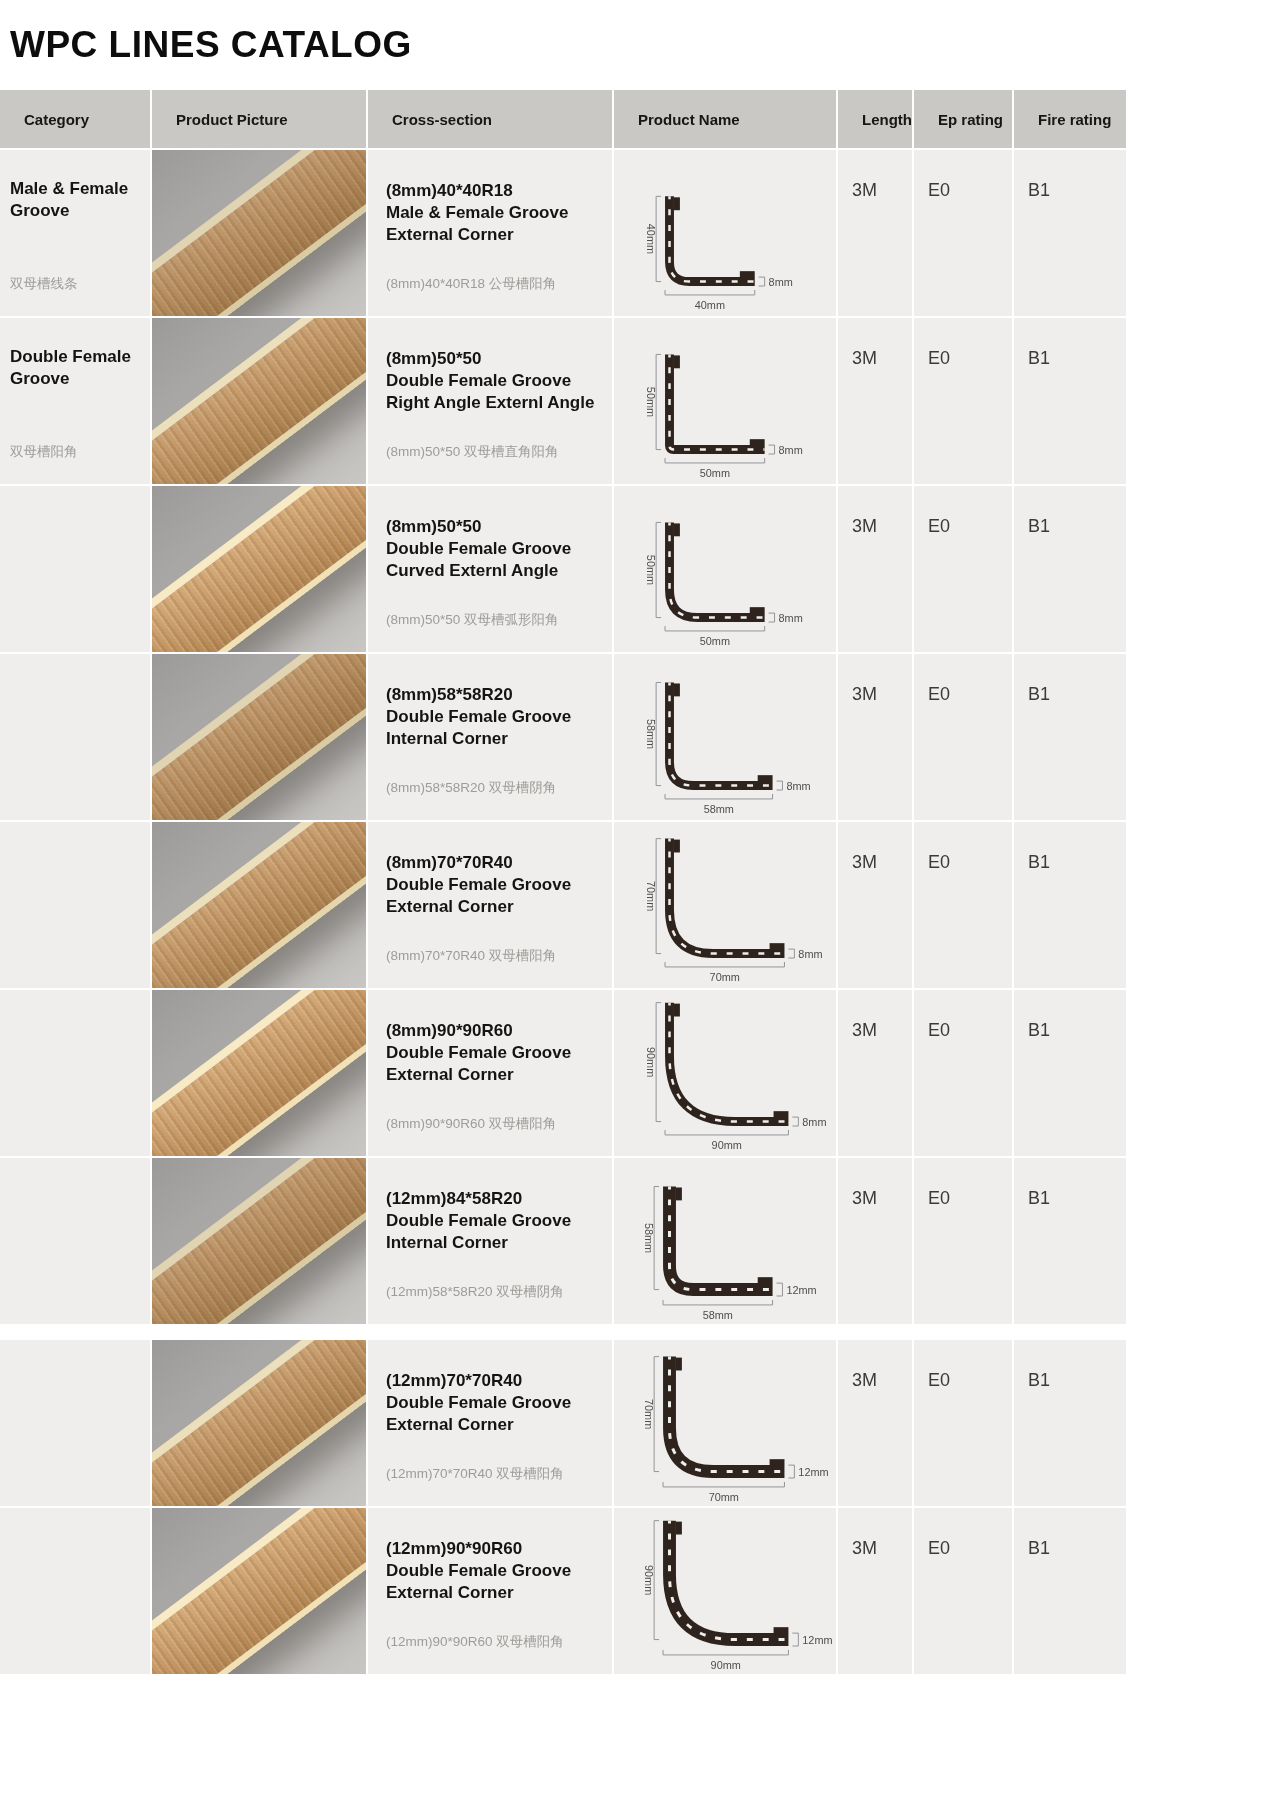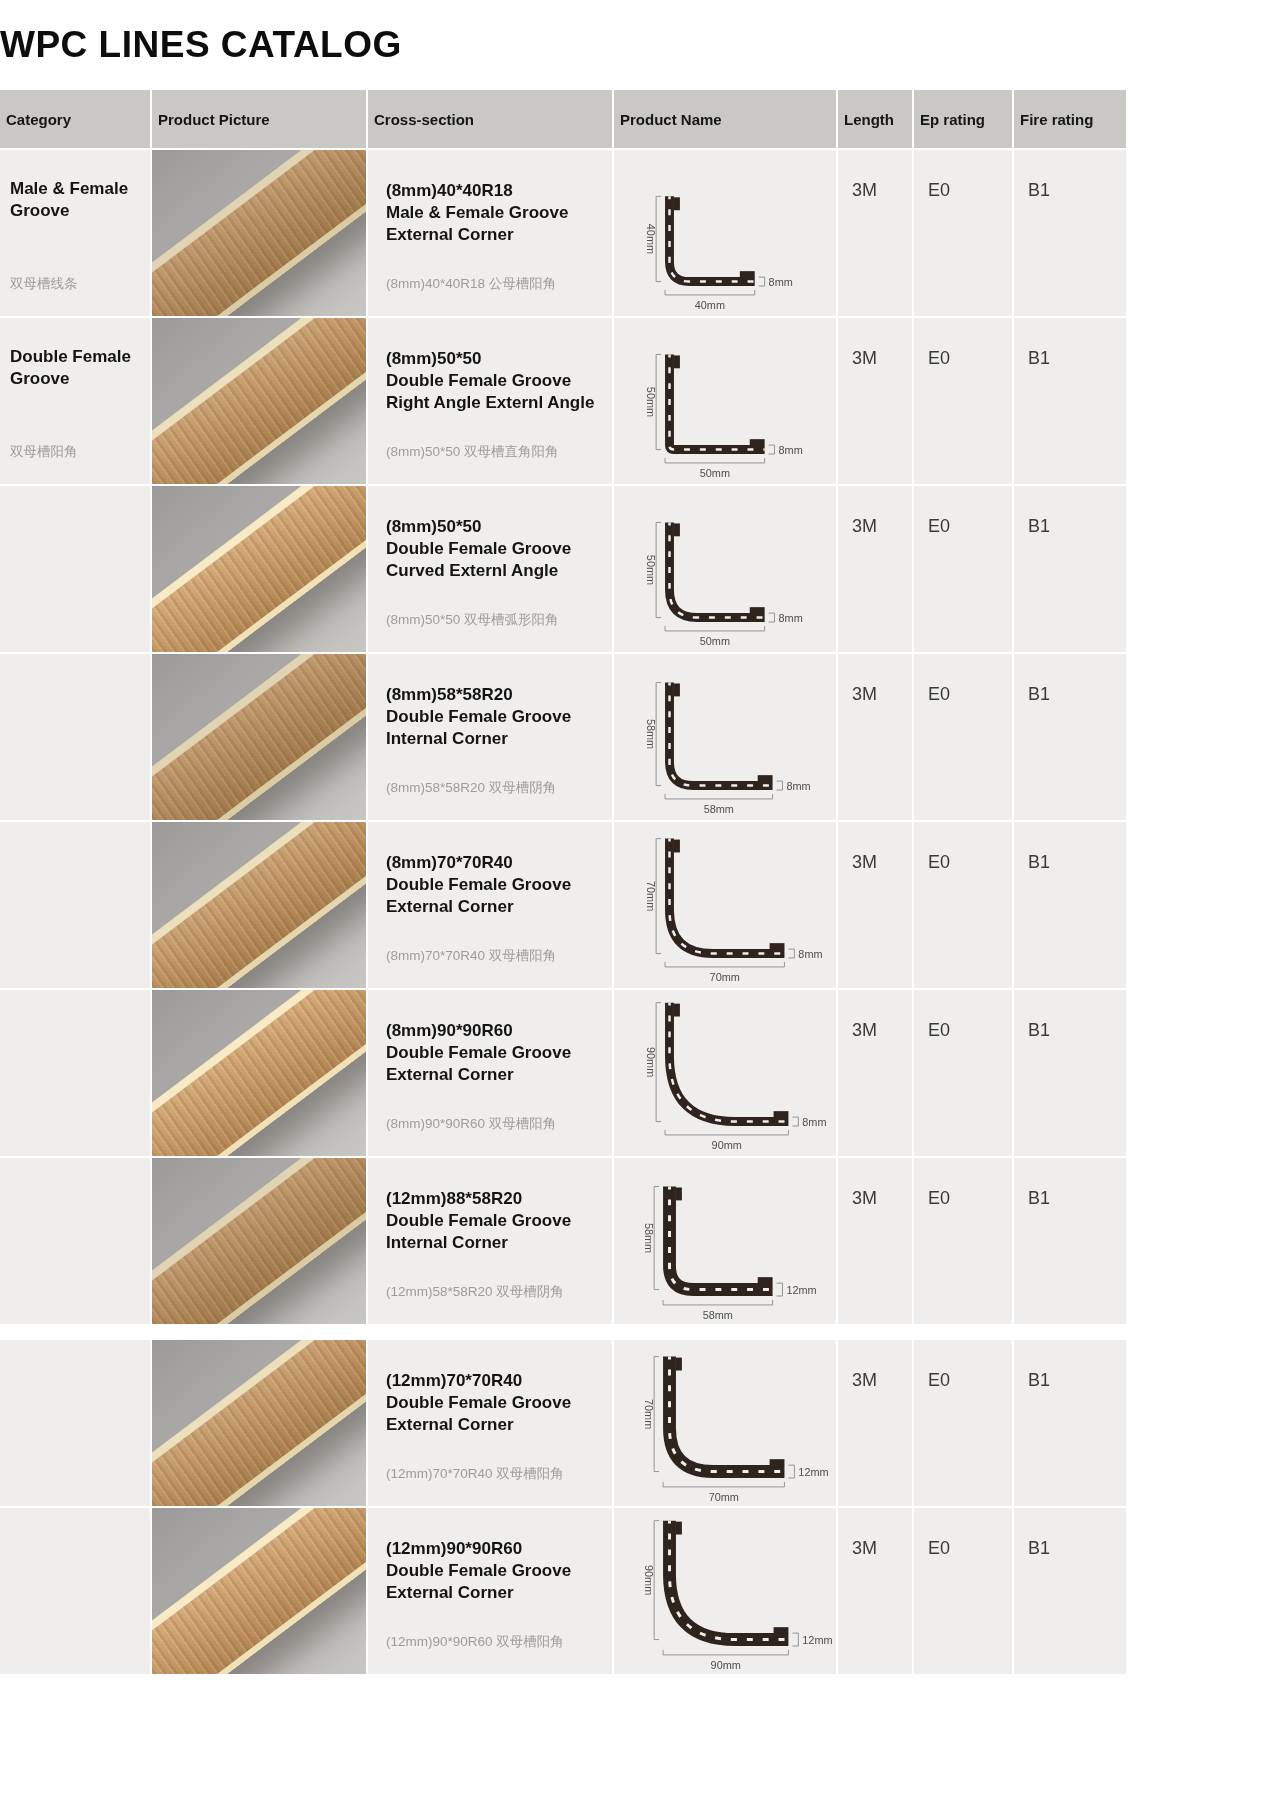--- a/index.html
+++ b/index.html
@@ -1,21 +1,21 @@
 <!DOCTYPE html>
 <html><head>
 <meta charset="utf-8">
 <style>
   html,body{margin:0;padding:0;background:#ffffff;}
   body{font-family:"Liberation Sans","DejaVu Sans",sans-serif;color:#141414;}
   .page{width:1280px;height:1810px;position:relative;overflow:hidden;background:#ffffff;}
-  .page-title{margin:84px 0 0 94;font-size:37px;font-weight:bold;letter-spacing:.5px;color:#0d0d0d;line-height:1.1;}
+  .page-title{margin:84px 0 0 94;font-size:37px;font-weight:bold;letter-spacing:.5px;color:#0d0d0d;line-height:1.1;padding-left:10px;}
   .catalog{margin:36px 0 0 88;width:1126px;display:flex;flex-direction:column;gap:2px;}
   .hdr-row,.row{display:grid;grid-template-columns:150px 214px 244px 222px 74px 98px 112px;gap:2px;}
-  .th{background:#c9c8c5;height:58px;display:flex;align-items:center;padding-left:6px;box-sizing:border-box;
+  .th{background:#c9c8c5;height:58px;display:flex;align-items:center;padding-left:24px;box-sizing:border-box;
       font-size:15px;font-weight:bold;color:#161616;}
   .cell{background:#efeeec;height:166px;box-sizing:border-box;position:relative;}
   .cat-cell{display:flex;flex-direction:column;justify-content:space-between;padding:28px 8px 24px 10px;}
   .cat-en{font-size:17px;font-weight:bold;line-height:1.28;color:#141414;}
   .zh{font-size:13.5px;color:#9e9c99;line-height:1.2;}
   .name-cell{display:flex;flex-direction:column;justify-content:space-between;padding:30px 3px 24px 18px;}
   .name-en{font-size:17px;font-weight:bold;line-height:1.3;white-space:pre-line;color:#141414;}
   .photo-cell{overflow:hidden;background:linear-gradient(140deg,#9b9a98 0%,#b5b3b1 55%,#c9c7c4 100%);}
   .wood{position:absolute;width:200%;height:74px;left:-50%;top:calc(50% - 40px);transform:rotate(-37deg);
         background-image:
@@ -233,21 +233,21 @@
 
   <div class="row" style="margin-bottom:2px;">
     <div class="cell cat-cell">
       <div class="cat-en"></div>
       <div class="zh"></div>
     </div>
     <div class="cell photo-cell">
       <div class="wood" style="filter: brightness(0.95);"></div>
     </div>
     <div class="cell name-cell">
-      <div class="name-en">(12mm)88*58R20
+      <div class="name-en">(12mm)84*58R20
 Double Female Groove
 Internal Corner</div>
       <div class="zh">(12mm)58*58R20 双母槽阴角</div>
     </div>
     <div class="cell xsec-cell">
       <svg class="xsec" width="222" height="158" viewBox="0 0 224 158">
               <path d="M 56 24 L 56 104 Q 56 128 80 128 L 160 128" fill="none" stroke="#2e241d" stroke-width="13"></path>
               <rect x="62.5" y="25" width="6" height="13" fill="#2e241d"></rect>
               <rect x="145" y="115.5" width="15" height="6" fill="#2e241d"></rect>
               <path d="M 56 24 L 56 104 Q 56 128 80 128 L 160 128" fill="none" stroke="#efeeec" stroke-width="3" stroke-dasharray="6 10" stroke-dashoffset="3"></path>

